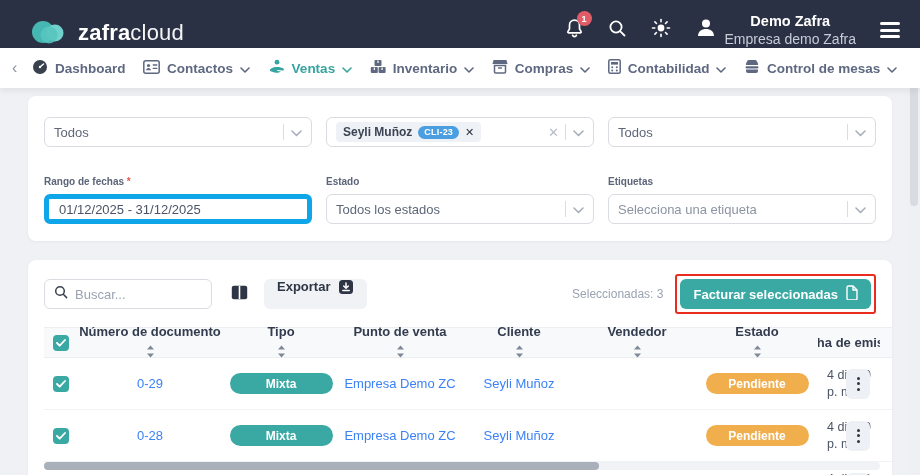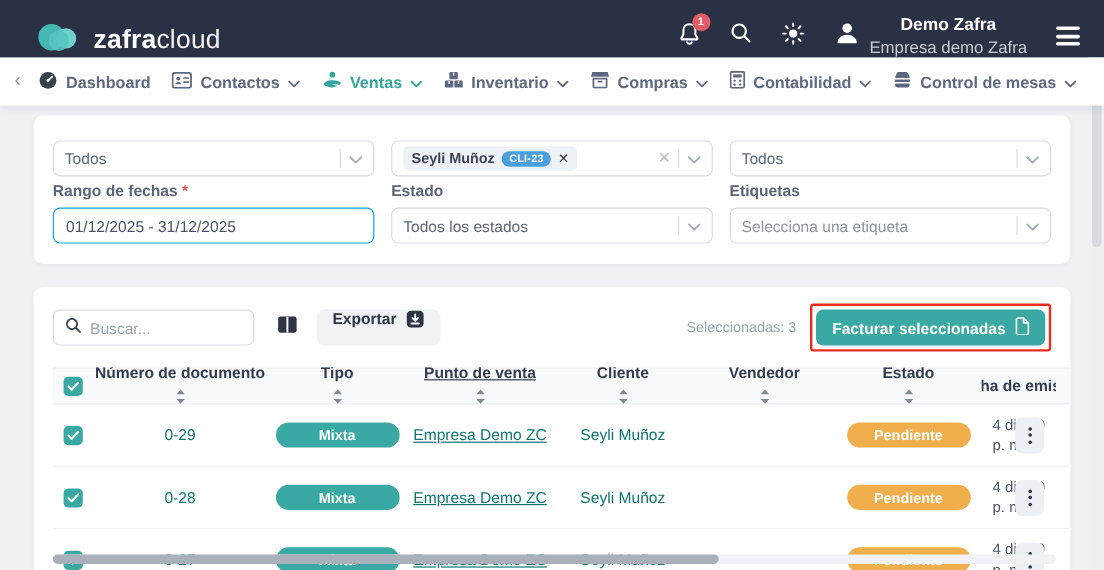--- a/index.html
+++ b/index.html
@@ -36,48 +36,48 @@
   .fgrid { display:grid; grid-template-columns:1fr 1fr 1fr; column-gap:14px; }
   .select { height:30px; border:1px solid #d9dce1; border-radius:6px; background:#fff; display:flex; align-items:center; padding:0 9px; font-size:13px; color:#5d6activity778; cursor:pointer; }
   .select { color:#5d6778; }
   .select .val { flex:1; overflow:hidden; white-space:nowrap; }
   .select .ph { color:#8b94a3; }
   .sel-divider { width:1px; height:16px; background:#d9dce1; margin:0 7px 0 6px; }
   .clear-x { color:#b7bdc7; font-size:13px; font-weight:700; margin-left:4px; cursor:pointer; }
   .chip { display:inline-flex; align-items:center; gap:6px; background:#eef1f6; border-radius:4px; padding:3px 7px; font-size:12px; color:#3c4454; font-weight:600; }
   .chip-code { background:#4b9fe0; color:#fff; font-size:9px; font-weight:700; border-radius:8px; padding:1.5px 6px; letter-spacing:.2px; }
   .chip-x { font-size:11px; font-weight:700; color:#2c3340; cursor:pointer; }
-  .flabel { margin-top:4px; margin-bottom:7px; font-size:13px; font-weight:700; color:#5b6478; }
+  .flabel { margin-top:29px; margin-bottom:7px; font-size:10px; font-weight:700; color:#5b6478; }
   .req { color:#e2574c; }
-  .date-input { height:30px; border:1px solid #0ea5e9; border-radius:6px; display:flex; align-items:center; padding:0 10px; font-size:13px; color:#4a5466; }
+  .date-input { height:30px; border:5px solid #0ea5e9; border-radius:6px; display:flex; align-items:center; padding:0 10px; font-size:13px; color:#4a5466; }
 
   
   .table-card { margin-top:19px; padding:14px 16px 0 16px; border-radius:8px 8px 0 0; min-height:260px; position:relative; }
   .toolbar { display:flex; align-items:center; }
   .search-box { width:168px; height:30px; border:1px solid #d9dce1; border-radius:6px; display:flex; align-items:center; padding:0 9px; gap:7px; background:#fff; }
   .search-box input { border:none; outline:none; width:100%; font-size:13px; color:#4a5466; font-family:inherit; background:transparent; }
   .search-box input::placeholder { color:#9aa3b2; }
   .icon-btn { margin-left:12px; width:30px; height:30px; border-radius:6px; display:flex; align-items:center; justify-content:center; cursor:pointer; }
   .export-btn { margin-left:10px; height:30px; background:#f0f2f5; border-radius:6px; display:flex; gap:8px; padding:0 13px; font-size:13px; font-weight:700; color:#2e3545; cursor:pointer; }
   .toolbar-right { margin-left:auto; display:flex; align-items:center; gap:12px; }
   .selected-txt { font-size:12px; color:#9aa3b2; }
   .btn-highlight { border:2px solid #ea2c1f; padding:3px; border-radius:3px; }
   .invoice-btn { height:30px; background:#3aa9a4; border:none; border-radius:6px; color:#fff; font-size:13px; font-weight:700; display:flex; align-items:center; gap:8px; padding:0 13px; cursor:pointer; font-family:inherit; }
 
   .table-wrap { margin-top:13px; overflow:hidden; margin-right:-16px; }
   .t-row { display:flex; align-items:center; position:relative; }
   .t-head { height:31px; background:#f8f9fb; border-top:1px solid #eceef2; border-bottom:1px solid #eceef2; }
   .t-body-row { height:52px; border-bottom:1px solid #f0f2f5; }
   .col { padding:0 8px; display:flex; align-items:center; gap:6px; flex-shrink:0;flex-direction:column; }
   .c0 { width:34px; justify-content:center; padding:0; }
-  .c1 { width:144px; } .c2 { width:118px; } .c3 { width:120px;text-decoration:underline; }
+  .c1 { width:144px; } .c2 { width:118px; } .c3 { width:120px; }
   .c4 { width:118px; } .c5 { width:118px; } .c6 { width:122px; }
   .c7 { width:62px; overflow:hidden; white-space:nowrap; }
   .th { font-size:13px; font-weight:700; color:#333c4e; white-space:nowrap; cursor:pointer; }
-  .cell { font-size:13px; color:#0f766e; white-space:nowrap; }
+  .cell { font-size:13px; color:#3b82f6; white-space:nowrap; }
   .checkbox { width:16px; height:16px; border-radius:4px; background:#3aa9a4; display:flex; align-items:center; justify-content:center; cursor:pointer; }
   .pill { width:103px; height:21px; border-radius:11px; color:#fff; font-size:12px; font-weight:700; display:flex; align-items:center; justify-content:center; }
   .pill-teal { background:#3aa9a4; }
   .pill-orange { background:#f0ae4d; }
   .fecha { font-size:12.5px; line-height:1.35; color:#4a5466; }
   .kebab { position:absolute; right:22px; top:50%; transform:translateY(-50%); width:24px; height:30px; background:#edf0f4; border-radius:6px; display:flex; flex-direction:column; align-items:center; justify-content:center; gap:2.5px; cursor:pointer; }
   .kebab i { width:3px; height:3px; background:#2e3545; border-radius:50%; display:block; }
 
   
   .h-scrollbar { position:absolute; left:44px; right:40px; bottom:5px; height:8px; border-radius:4px; background:#f1f2f5; }

